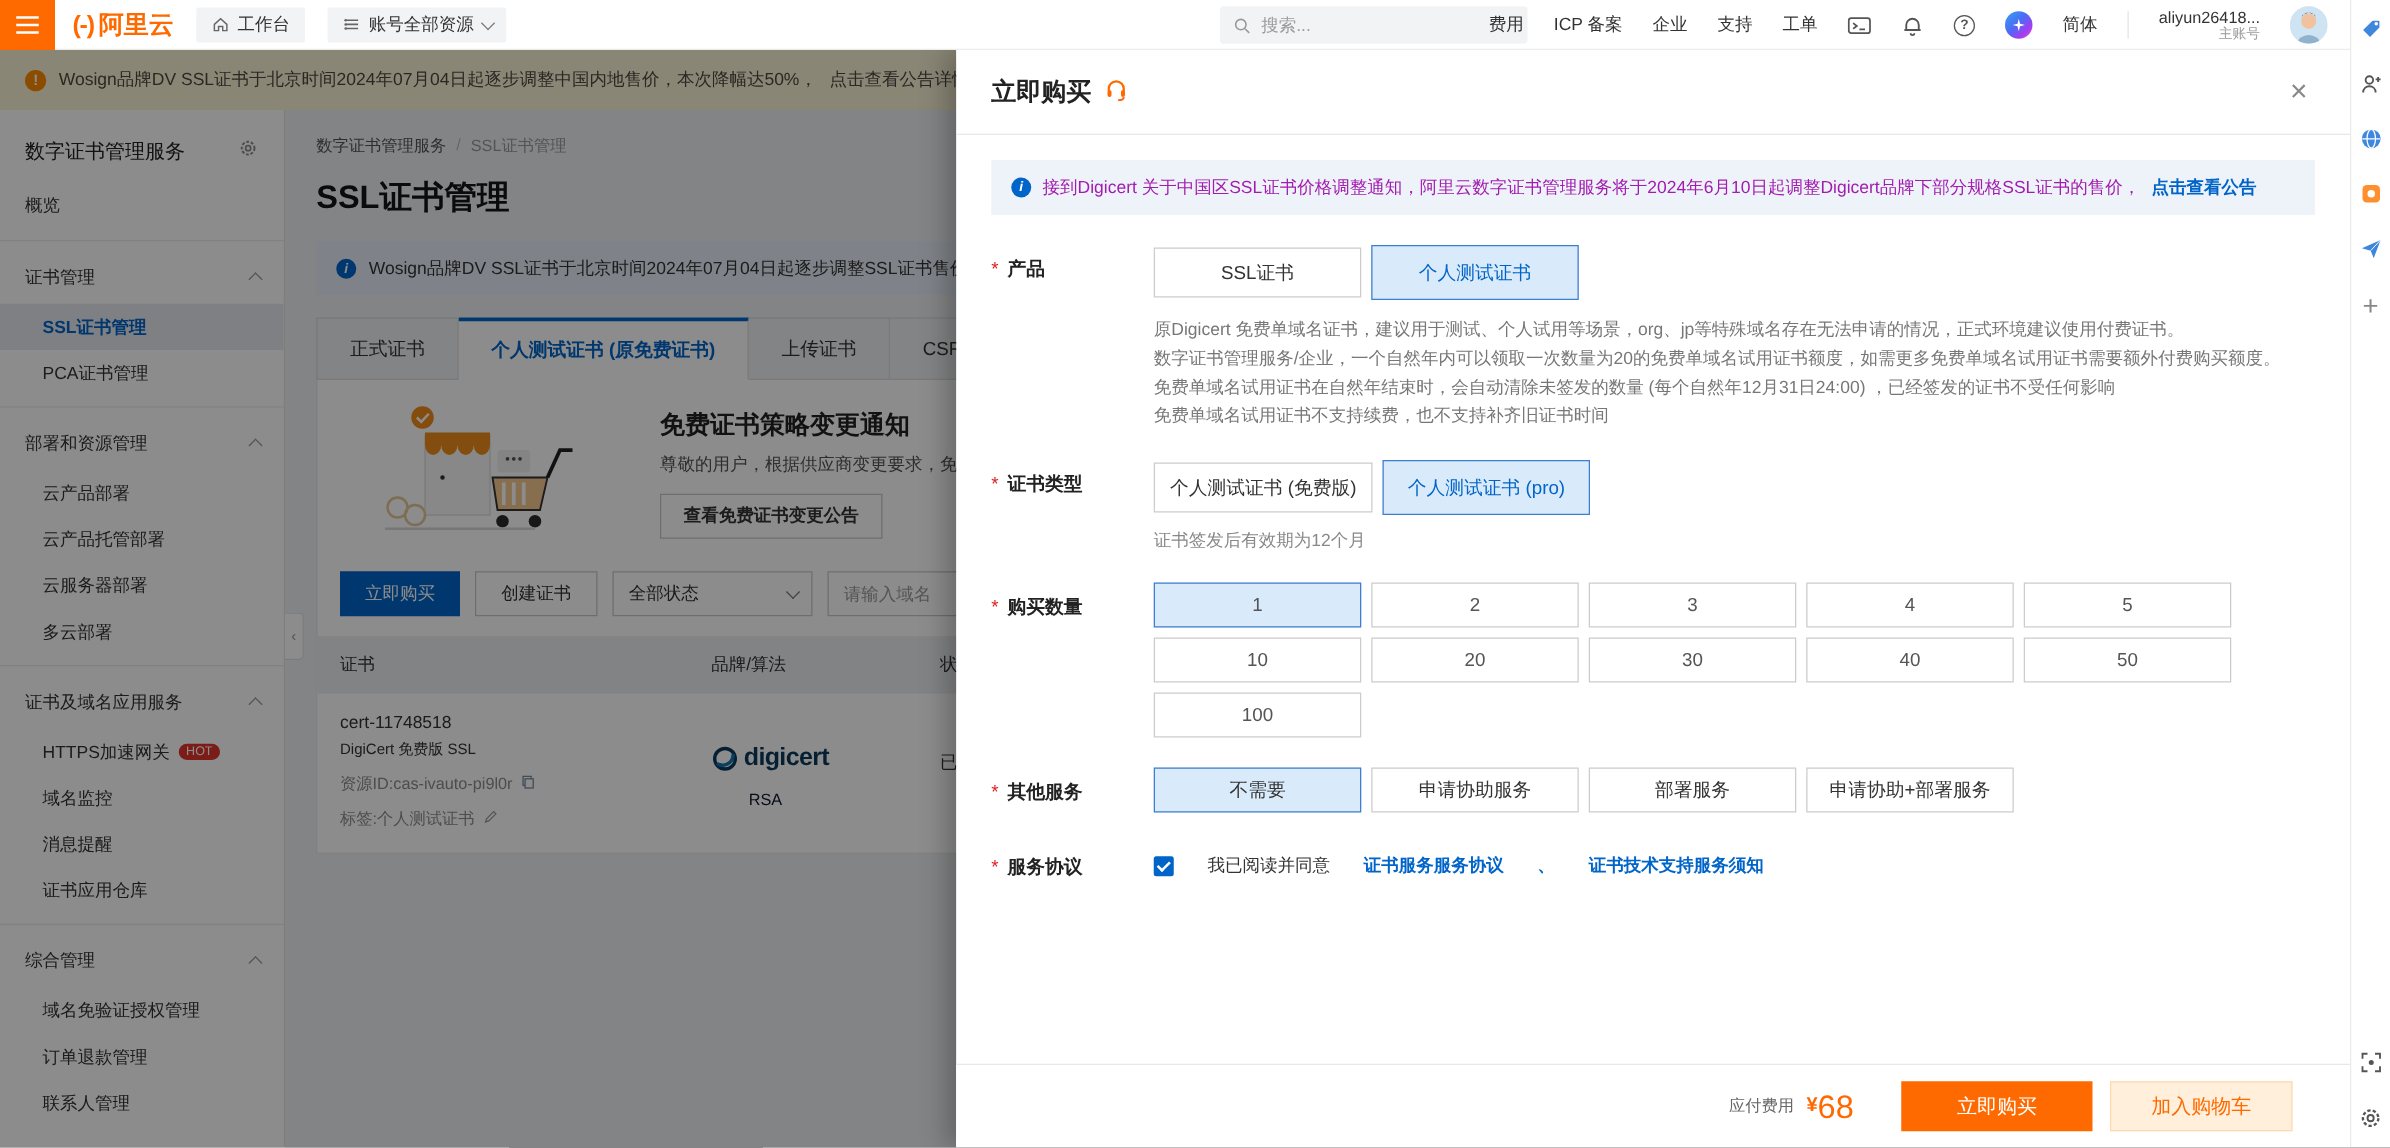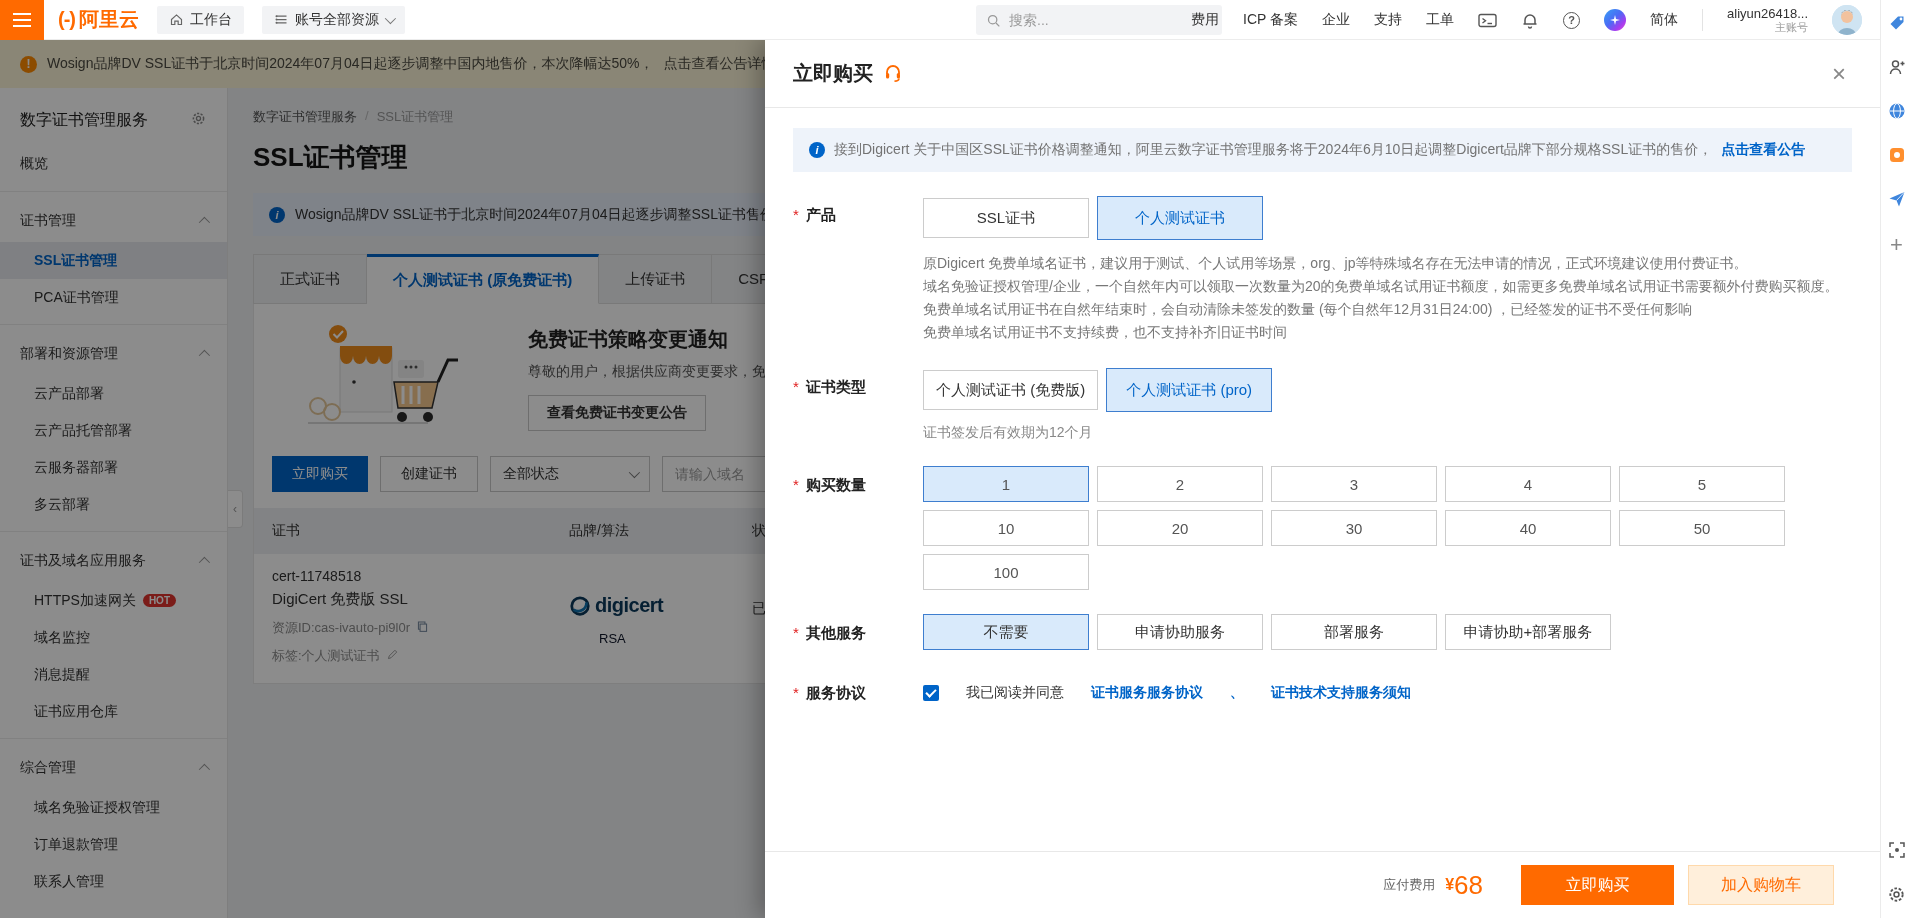--- a/index.html
+++ b/index.html
@@ -47,21 +47,21 @@
   .sidebar { position:absolute; top:88px; left:0; width:228px; bottom:0; background:#fff;
              border-right:1px solid #e6e6e6; z-index:1; overflow:hidden; }
   .sb-title { display:flex; align-items:center; justify-content:space-between; padding:22px 20px 14px 20px; }
   .sb-title .t { font-size:16px; color:#222; font-weight:500; }
   .sb-item { height:38px; display:flex; align-items:center; padding-left:20px; font-size:14px; color:#333; cursor:pointer; }
   .sb-div { height:1px; background:#ececec; margin:8px 0; }
   .sb-sec { height:42px; display:flex; align-items:center; justify-content:space-between;
             padding:0 20px; font-size:14px; color:#333; cursor:pointer; }
   .sb-sub { height:37px; display:flex; align-items:center; padding-left:34px; font-size:14px; color:#333; cursor:pointer; gap:7px; }
   .sb-sub.active { background:#e8eaee; color:#0064c8; font-weight:bold; }
-  .hot { background:#e0342e; color:#fff; font-size:10px; border-radius:8px; padding:1px 6px; font-weight:bold; }
+  .hot { background:#e0342e; color:#fff; font-size:10px; border-radius:8px; padding:1px 6px; font-weight:normal; }
   .chev-up { width:8px; height:8px; border-top:1.5px solid #999; border-right:1.5px solid #999;
              transform:rotate(-45deg) translateY(2px); display:inline-block; }
   .collapse-handle { position:absolute; left:228px; top:490px; width:15px; height:38px; background:#fff;
                      border:1px solid #e0e0e0; border-left:none; border-radius:0 4px 4px 0; z-index:2;
                      display:flex; align-items:center; justify-content:center; color:#999; font-size:12px; cursor:pointer; }
 
   
   .main { position:absolute; top:88px; left:229px; width:1651px; bottom:0; padding:20px 0 0 24px; z-index:1; }
   .crumb { font-size:13px; display:flex; gap:8px; }
   .crumb .c1 { color:#555; cursor:pointer; }
@@ -94,38 +94,38 @@
                transform:rotate(45deg) translateY(-2px); display:inline-block; }
   .inp-box { height:36px; width:230px; background:#fff; border:1px solid #c9c9c9; padding:0 12px;
              font-size:14px; color:#333; outline:none; }
   .inp-box::placeholder { color:#9b9b9b; }
   .tbl-head { display:flex; height:46px; align-items:center; background:#edeff2; padding-left:18px;
               font-size:14px; color:#333; }
   .th1 { width:297px; } .th2 { width:183px; } .th3 { flex:1; overflow:hidden; white-space:nowrap; }
   .tbl-row { display:flex; padding:14px 0 18px 18px; background:#fff; }
   .td1 { width:297px; } .td2 { width:183px; } .td3 { flex:1; overflow:hidden; white-space:nowrap; font-size:14px; color:#333; padding-top:32px; }
   .cert-id { font-size:14px; color:#333; }
-  .cert-name { font-size:15px; color:#333; margin-top:6px; }
+  .cert-name { font-size:12px; color:#333; margin-top:6px; }
   .cert-res, .cert-tag { font-size:13px; color:#8c8c8c; margin-top:10px; display:flex; align-items:center; gap:6px; }
   .digicert { display:flex; align-items:center; gap:4px; margin-top:26px; }
   .digicert .word { font-size:20px; font-weight:bold; color:#0b3a5c; letter-spacing:-0.5px; }
   .algo { font-size:13px; color:#0f172a; margin-top:14px; padding-left:30px; }
 
   
   .mask { position:absolute; left:0; top:40px; width:765px; height:878px; background:rgba(0,0,0,0.45); z-index:50; }
 
   
   .drawer { position:absolute; left:765px; top:40px; width:1115px; height:878px; background:#fff; z-index:60;
             box-shadow:-8px 0 20px rgba(0,0,0,0.25); }
   .dw-head { height:68px; border-bottom:1px solid #e8e8e8; display:flex; align-items:center; padding:0 28px; gap:10px; }
   .dw-title { font-size:20px; font-weight:bold; color:#222; }
   .dw-close { position:absolute; right:34px; top:22px; font-size:24px; color:#888; cursor:pointer; line-height:1; }
   .dw-body { padding:20px 28px 0 28px; }
   .dw-notice { background:#eef3fa; padding:13px 16px; display:flex; align-items:center; gap:9px; }
-  .dw-notice .txt { font-size:14px; color:#737373; white-space:nowrap; }
+  .dw-notice .txt { font-size:14px; color:#a21caf; white-space:nowrap; }
   .dw-notice .lnk { font-size:14px; color:#0064c8; font-weight:bold; cursor:pointer; white-space:nowrap; }
   .frow { display:flex; margin-top:24px; }
   .flabel { width:130px; flex:none; font-size:15px; font-weight:bold; color:#222; padding-top:10px; }
   .flabel .req { color:#e02020; margin-right:3px; font-weight:normal; }
   .fctrl { flex:1; }
   .optrow { display:flex; gap:8px; align-items:center; }
   .opt { min-width:166px; height:40px; padding:0 12px; background:#fff; border:1px solid #ccc; font-size:15px;
          color:#333; display:inline-flex; align-items:center; justify-content:center; cursor:pointer; white-space:nowrap; }
   .opt.sel { background:#d9eafb; border:1px solid #3e7ecf; }
   .opt.sel.blue { color:#0064c8; height:44px; }
@@ -463,21 +463,21 @@
           <span class="req">*</span>
           <span>产品</span>
         </div>
         <div class="fctrl">
           <div class="optrow">
             <div class="opt">SSL证书</div>
             <div class="opt sel blue">个人测试证书</div>
           </div>
           <div class="desc">
             <div>原Digicert 免费单域名证书，建议用于测试、个人试用等场景，org、jp等特殊域名存在无法申请的情况，正式环境建议使用付费证书。</div>
-            <div>域名免验证授权管理/企业，一个自然年内可以领取一次数量为20的免费单域名试用证书额度，如需更多免费单域名试用证书需要额外付费购买额度。</div>
+            <div>数字证书管理服务/企业，一个自然年内可以领取一次数量为20的免费单域名试用证书额度，如需更多免费单域名试用证书需要额外付费购买额度。</div>
             <div>免费单域名试用证书在自然年结束时，会自动清除未签发的数量 (每个自然年12月31日24:00) ，已经签发的证书不受任何影响</div>
             <div>免费单域名试用证书不支持续费，也不支持补齐旧证书时间</div>
           </div>
         </div>
       </div>
 
       <div class="frow">
         <div class="flabel">
           <span class="req">*</span>
           <span>证书类型</span>

